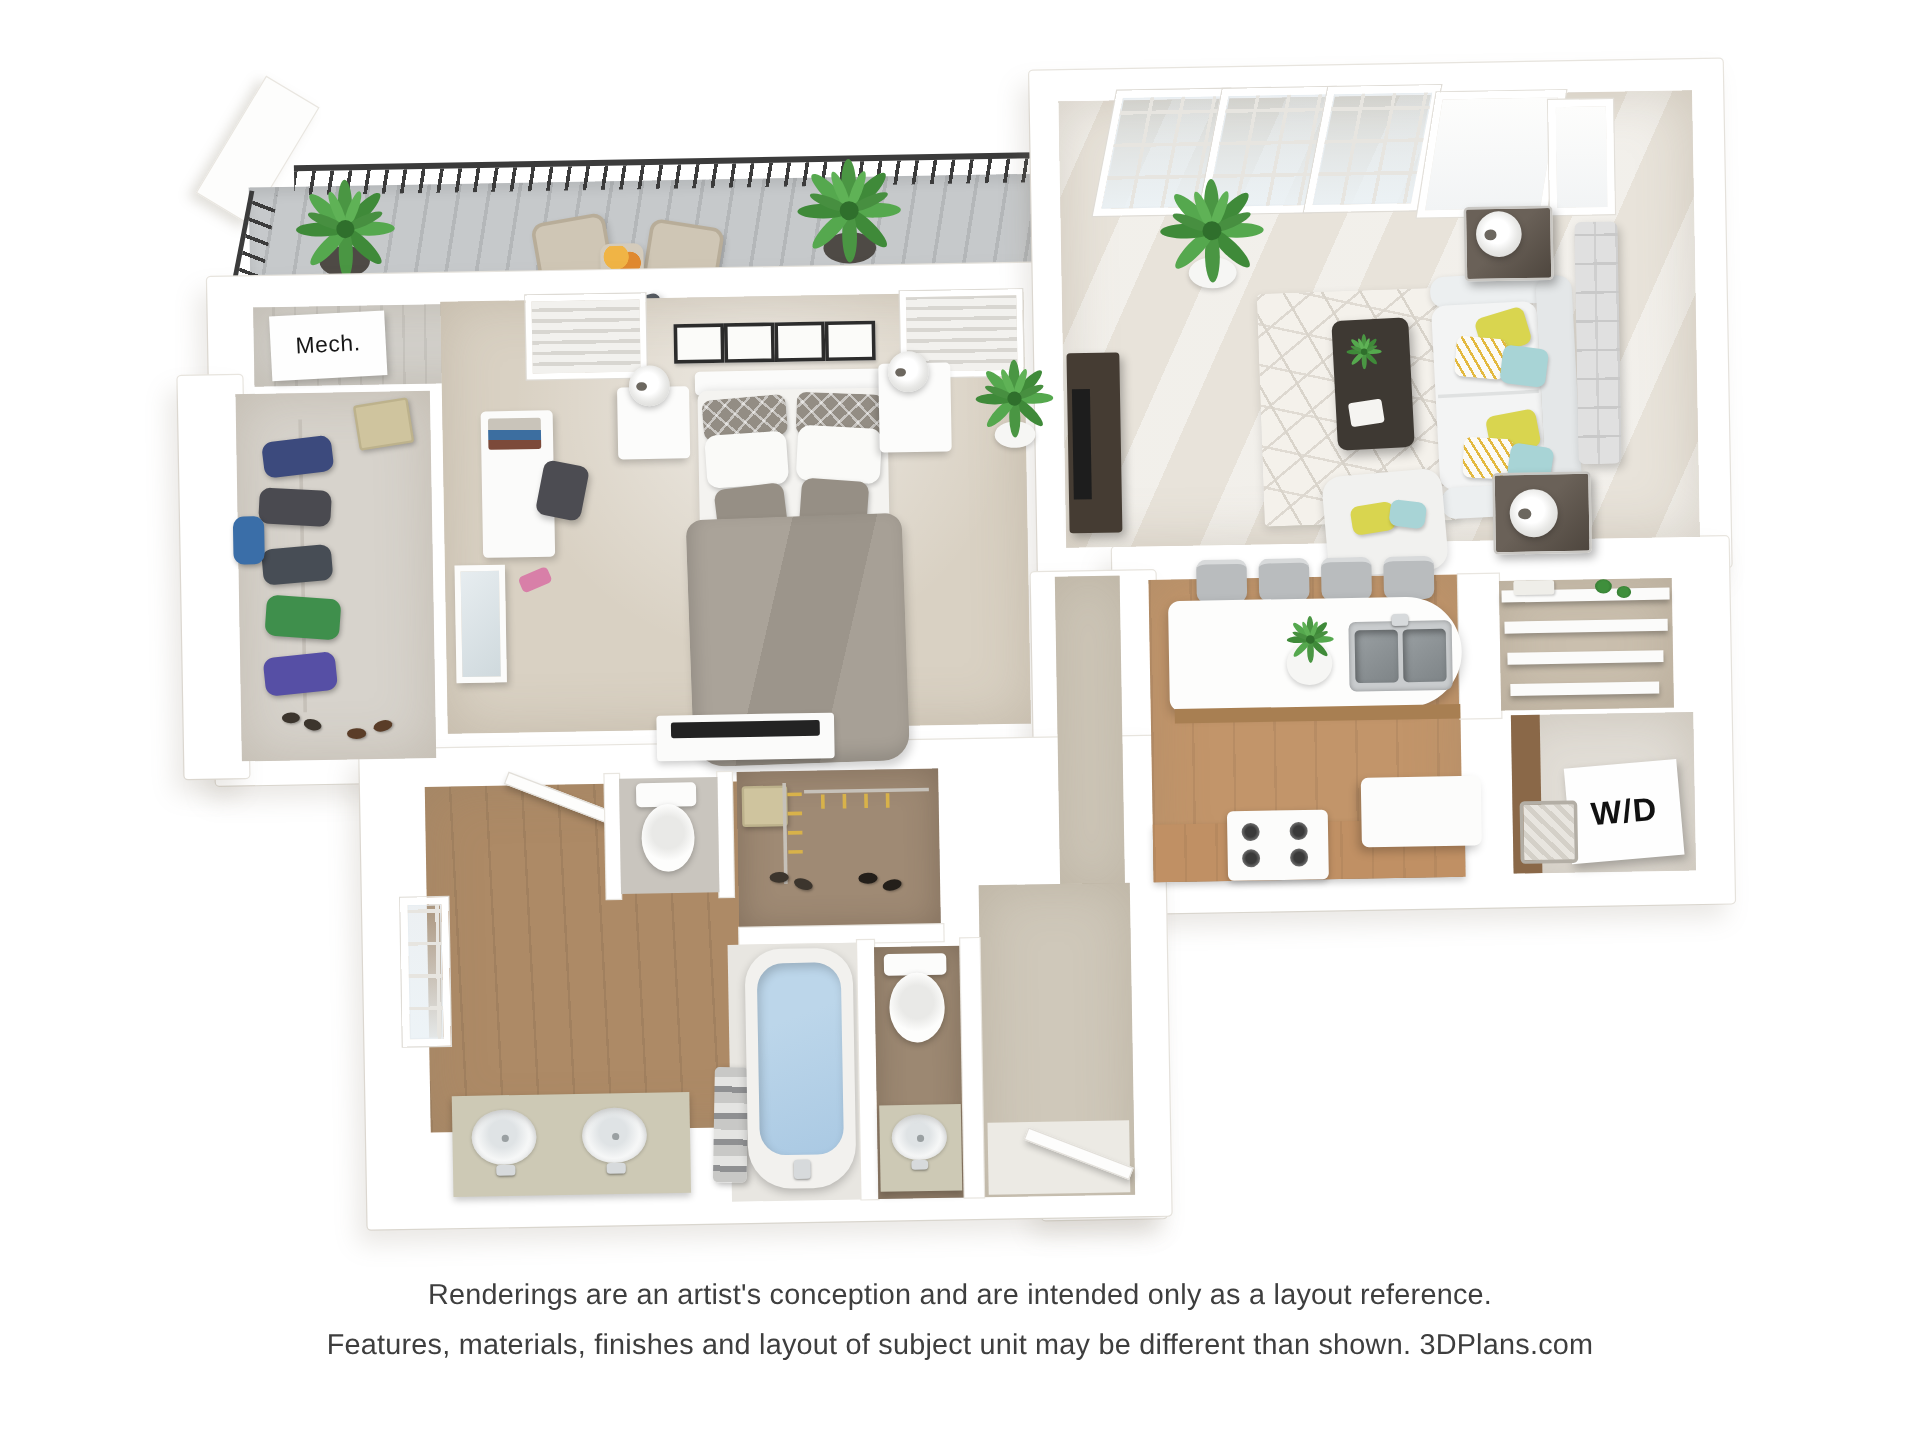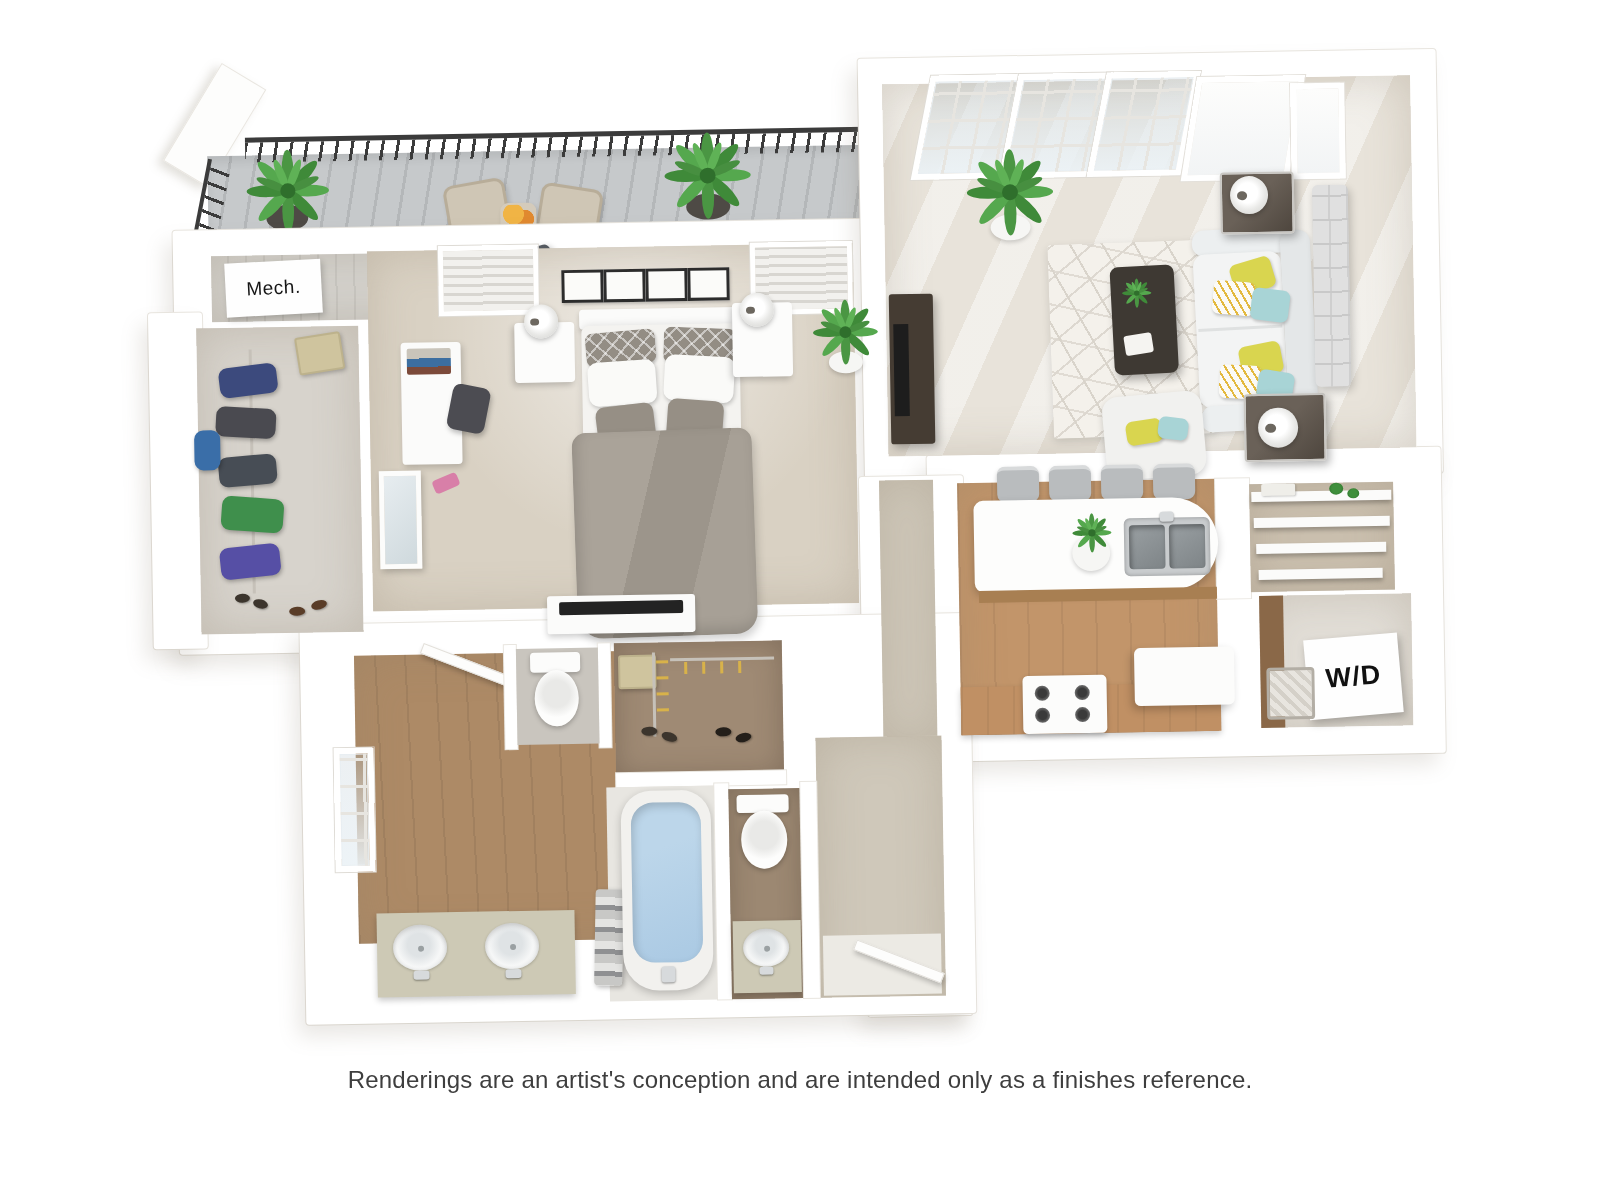--- a/index.html
+++ b/index.html
@@ -390,15 +390,16 @@
     <div class="abs wallstrip" style="left:796px;top:782px;width:16px;height:216px;"></div>
 
     <div class="abs vanity" style="left:370px;top:906px;width:198px;height:84px;"></div>
     <div class="abs sinkoval" style="left:386px;top:918px;width:54px;height:46px;"></div>
     <div class="abs sinkoval" style="left:478px;top:918px;width:54px;height:46px;"></div>
     <div class="abs faucet" style="left:406px;top:964px;width:16px;height:9px;"></div>
     <div class="abs faucet" style="left:498px;top:964px;width:16px;height:9px;"></div>
   </div>
 
   <div class="disclaimer" style="top:1066px;">
-    <p>Renderings are an artist's conception and are intended only as a finishes reference.</p>
+    <p>Renderings are an artist's conception and are intended only as a layout reference.</p>
+    <p>Features, materials, finishes and layout of subject unit may be different than shown. 3DPlans.com</p>
   </div>
 </div>
 
 </body></html>

